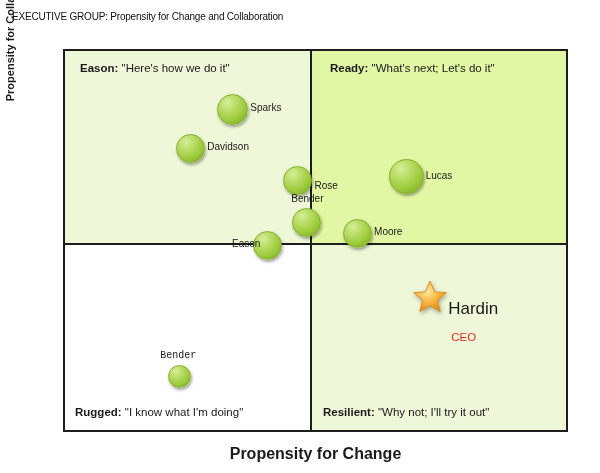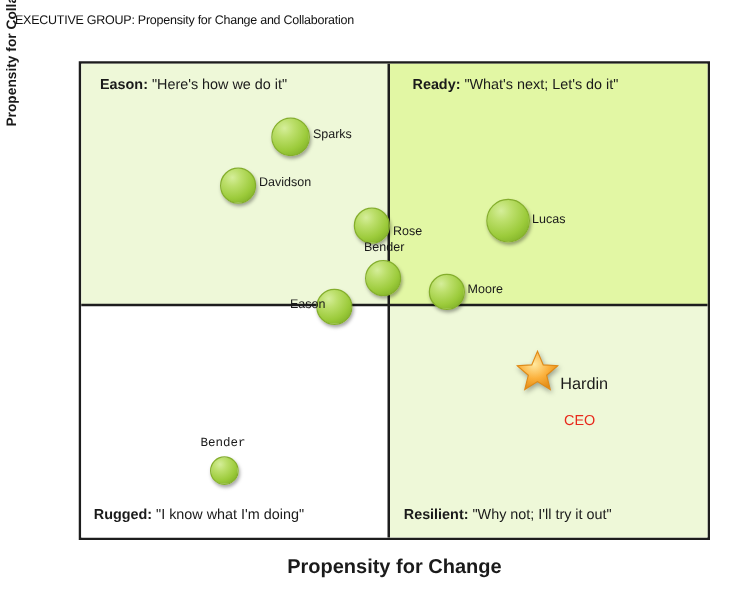--- a/index.html
+++ b/index.html
@@ -149,21 +149,21 @@
   #ceo-role-label {
     position: absolute;
     font-size: 11.5px;
     font-weight: normal;
     color: #e8291c;
     white-space: nowrap;
     margin-top: 48px;
   }
   #ceo-name-label {
     position: absolute;
-    font-size: 13px;
+    font-size: 17px;
     color: #1a1a1a;
     white-space: nowrap;
     text-align: center;
   }
 </style>
 </head>
 <body>
 
 <div id="chart-title">EXECUTIVE GROUP: Propensity for Change and Collaboration</div>
 

